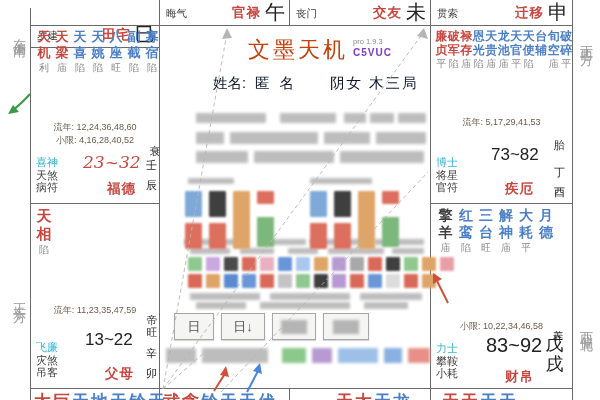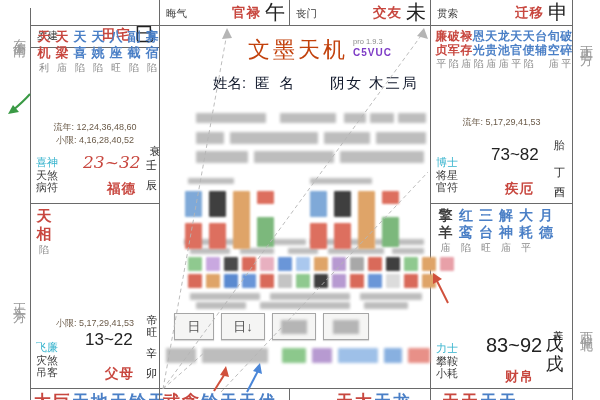--- a/index.html
+++ b/index.html
@@ -162,21 +162,21 @@
   </div>
 
   <div class="cell" id="p-mao">
     <div class="stars">
         <div class="scol first">
           <div class="c red">天</div>
           <div class="c red">相</div>
           <div class="st">陷</div>
         </div>
       </div>
-    <div class="xx">小限: 5,17,29,41,53</div>
+    <div class="ln">流年: 11,23,35,47,59</div>
     <div class="stg">帝旺</div>
     <div class="range">13~22</div>
     <div class="gods">
         <div class="g0">飞廉</div>
         <div class="gx">灾煞</div>
         <div class="gx">吊客</div>
       </div>
     <div class="pname">父母</div>
     <div class="gz">辛卯</div>
   </div>
@@ -277,20 +277,21 @@
           <div class="c blue">大</div>
           <div class="c blue">耗</div>
           <div class="st">平</div>
         </div>
         <div class="scol">
           <div class="c blue">月</div>
           <div class="c blue">德</div>
           <div class="st">&nbsp;</div>
         </div>
       </div>
+    <div class="xx">小限: 10,22,34,46,58</div>
     <div class="stg">养</div>
     <div class="range">83~92</div>
     <div class="gods">
         <div class="g0">力士</div>
         <div class="gx">攀鞍</div>
         <div class="gx">小耗</div>
       </div>
     <div class="pname">财帛</div>
     <div class="gz">戊戌</div>
   </div>

